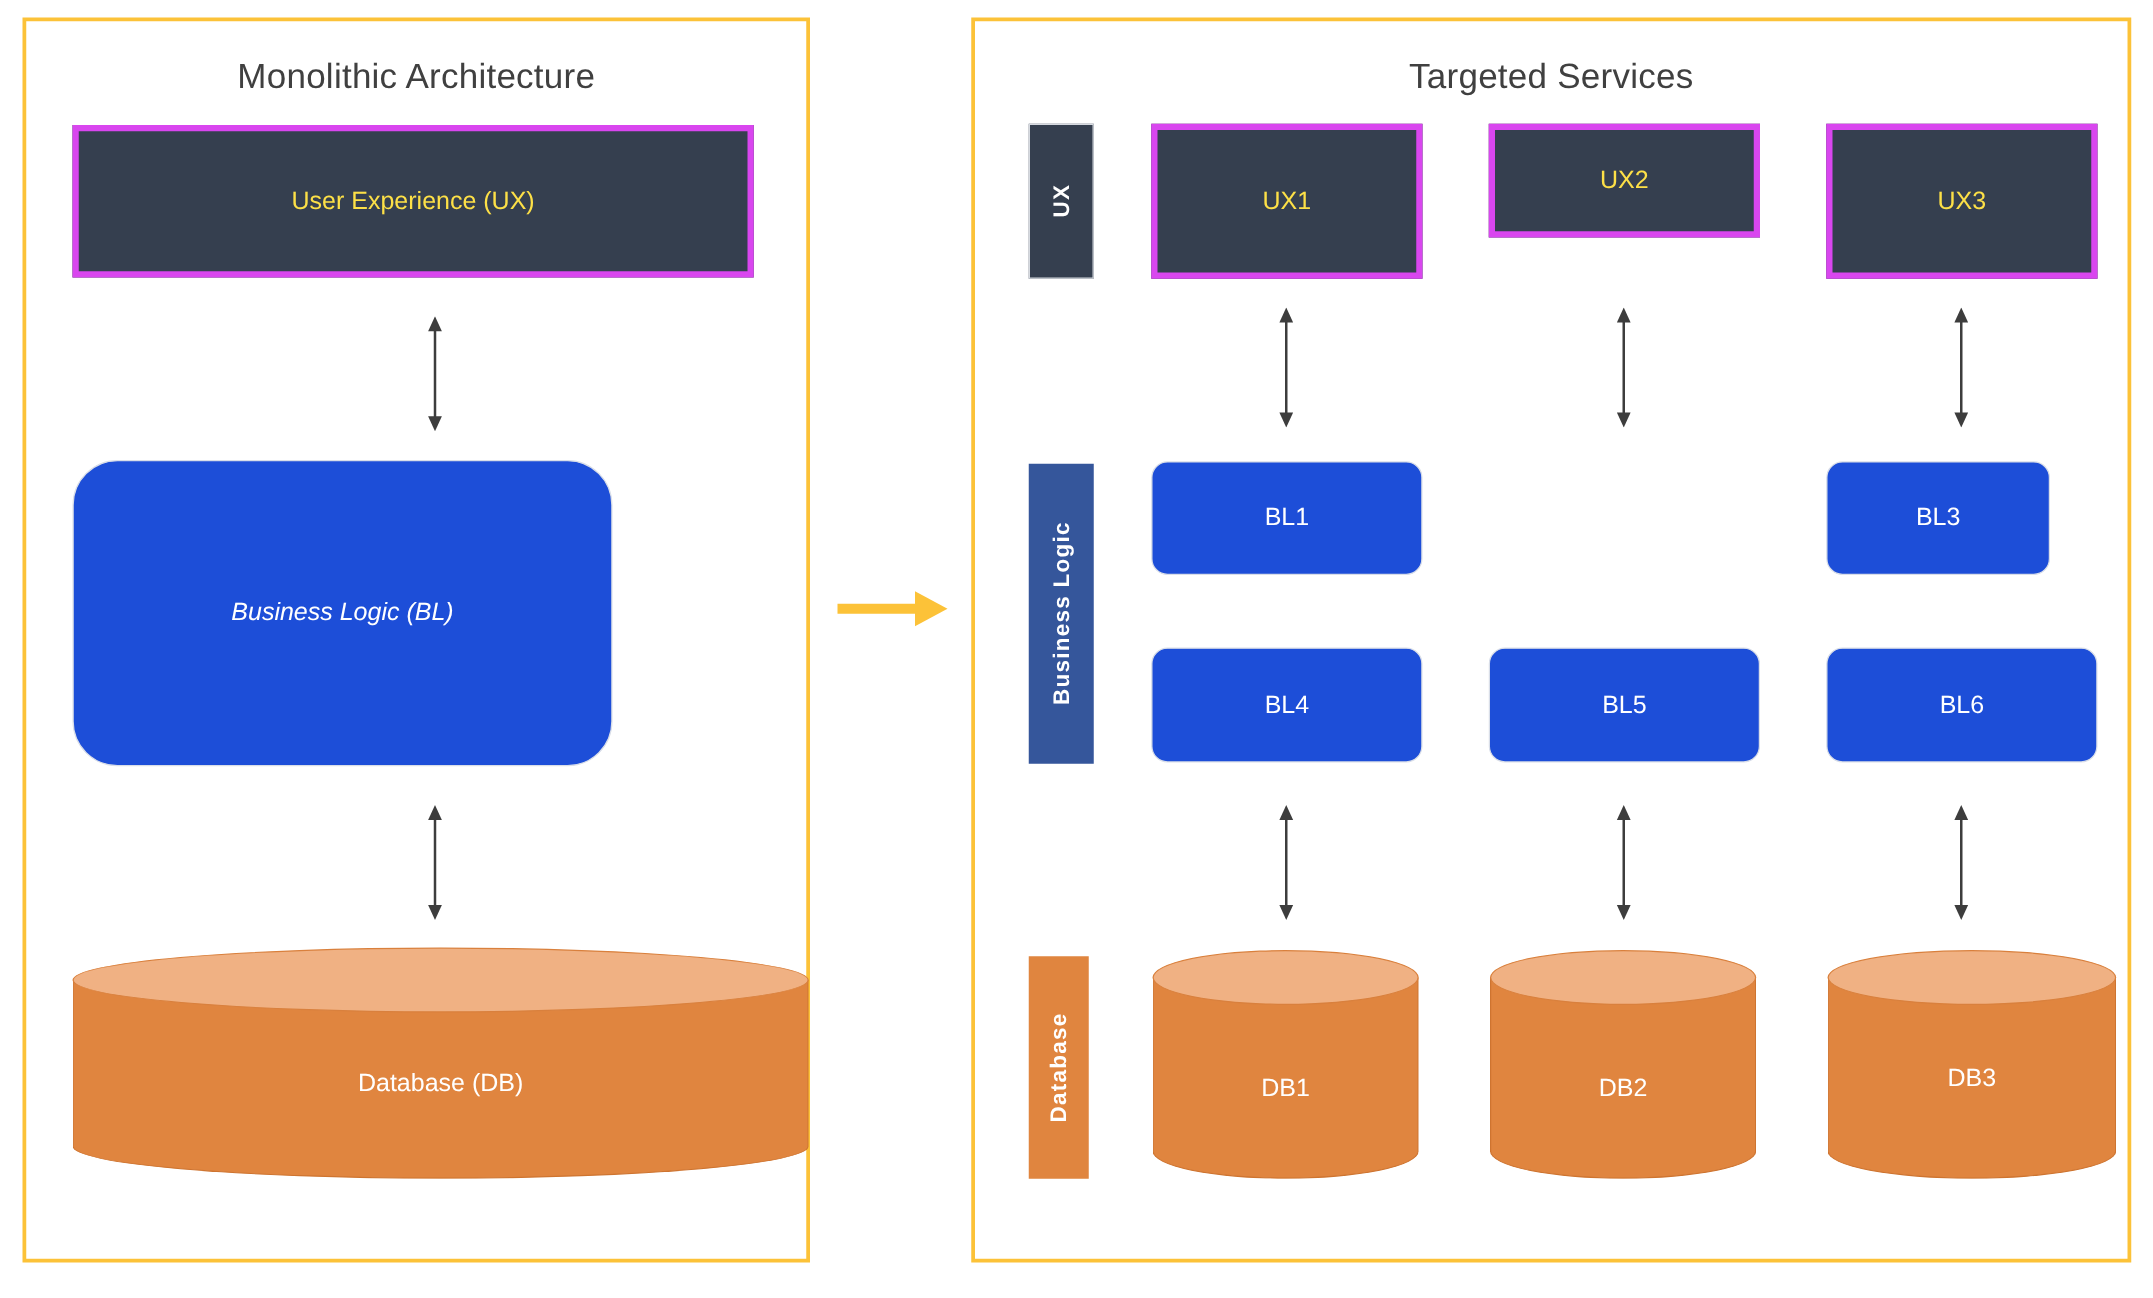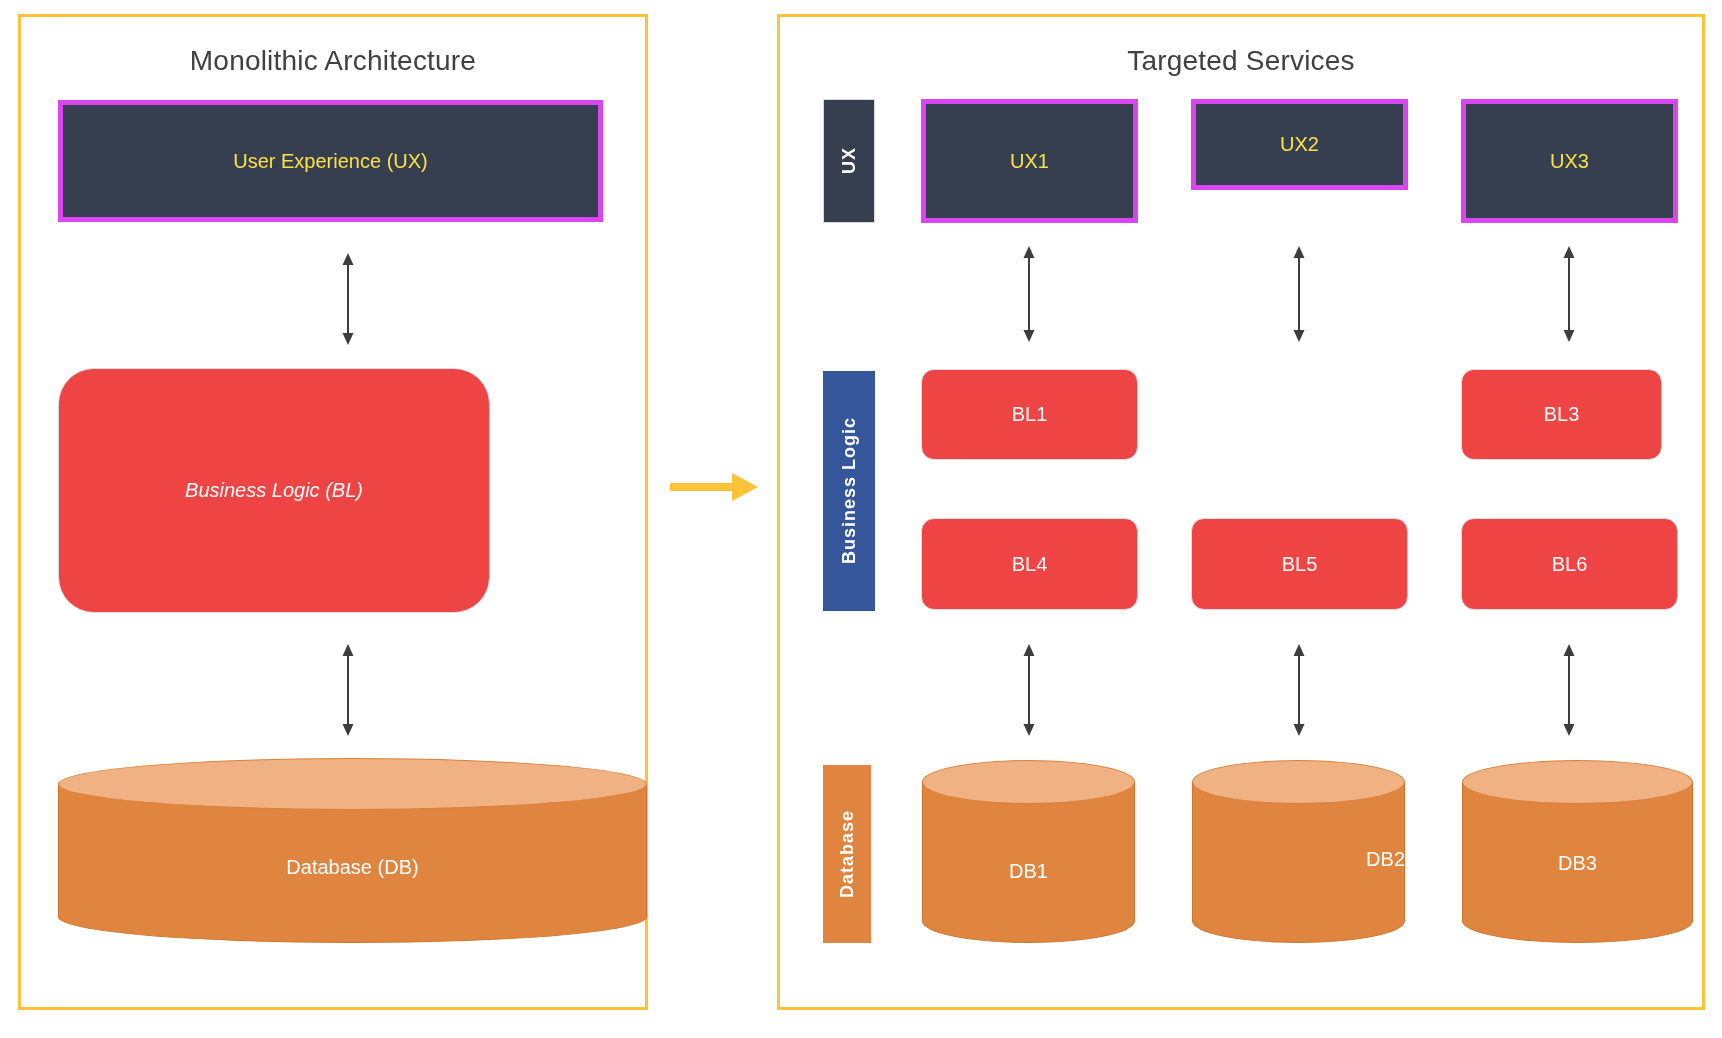--- a/index.html
+++ b/index.html
@@ -40,21 +40,21 @@
     border: 5px solid #d946ef;
     box-sizing: border-box;
     color: #fde047;
     display: flex;
     align-items: center;
     justify-content: center;
     font-size: 20px;
   }
   .blue-box {
     position: absolute;
-    background: #ef4444;
+    background: #1d4ed8;
     border: 1px solid #D9DEE8;
     box-sizing: border-box;
     color: #ffffff;
     display: flex;
     align-items: center;
     justify-content: center;
     font-size: 20px;
   }
   .rounded-lg { border-radius: 36px; }
   .rounded-sm { border-radius: 13px; }
@@ -183,21 +183,21 @@
       <path d="M8 96 L13.5 84 L2.5 84 Z" fill="#3D3D3D"></path>
     </svg>
 
     <div class="v-bar blue" style="left:43px; top:354px; width:52px; height:240px;">
       <span>Business Logic</span>
     </div>
 
     <div class="blue-box rounded-sm" style="left:141px; top:352px; width:217px; height:91px;">
       <span>BL1</span>
     </div>
-    <div class="blue-box rounded-sm" style="left:681px; top:352px; width:201px; height:91px;">
+    <div class="blue-box rounded-sm" style="left:681px; top:352px; width:179px; height:91px;">
       <span>BL3</span>
     </div>
 
     <div class="blue-box rounded-sm" style="left:141px; top:501px; width:217px; height:92px;">
       <span>BL4</span>
     </div>
     <div class="blue-box rounded-sm" style="left:411px; top:501px; width:217px; height:92px;">
       <span>BL5</span>
     </div>
     <div class="blue-box rounded-sm" style="left:681px; top:501px; width:217px; height:92px;">
@@ -225,21 +225,21 @@
     </div>
 
     <div class="cylinder" style="left:142px; top:743px; width:213px; height:183px;">
       <div class="cyl-body" style="top:22px; bottom:0; border-radius: 0 0 50% 50% / 0 0 22px 22px;"></div>
       <div class="cyl-top" style="height:44px;"></div>
       <div class="cyl-label" style="top:100px;">DB1</div>
     </div>
     <div class="cylinder" style="left:412px; top:743px; width:213px; height:183px;">
       <div class="cyl-body" style="top:22px; bottom:0; border-radius: 0 0 50% 50% / 0 0 22px 22px;"></div>
       <div class="cyl-top" style="height:44px;"></div>
-      <div class="cyl-label" style="top:88px;text-align:right;">DB2</div>
+      <div class="cyl-label" style="top:100px;">DB2</div>
     </div>
     <div class="cylinder" style="left:682px; top:743px; width:231px; height:183px;">
       <div class="cyl-body" style="top:22px; bottom:0; border-radius: 0 0 50% 50% / 0 0 22px 22px;"></div>
       <div class="cyl-top" style="height:44px;"></div>
       <div class="cyl-label" style="top:92px;">DB3</div>
     </div>
   </div>
 
 </div>
 

